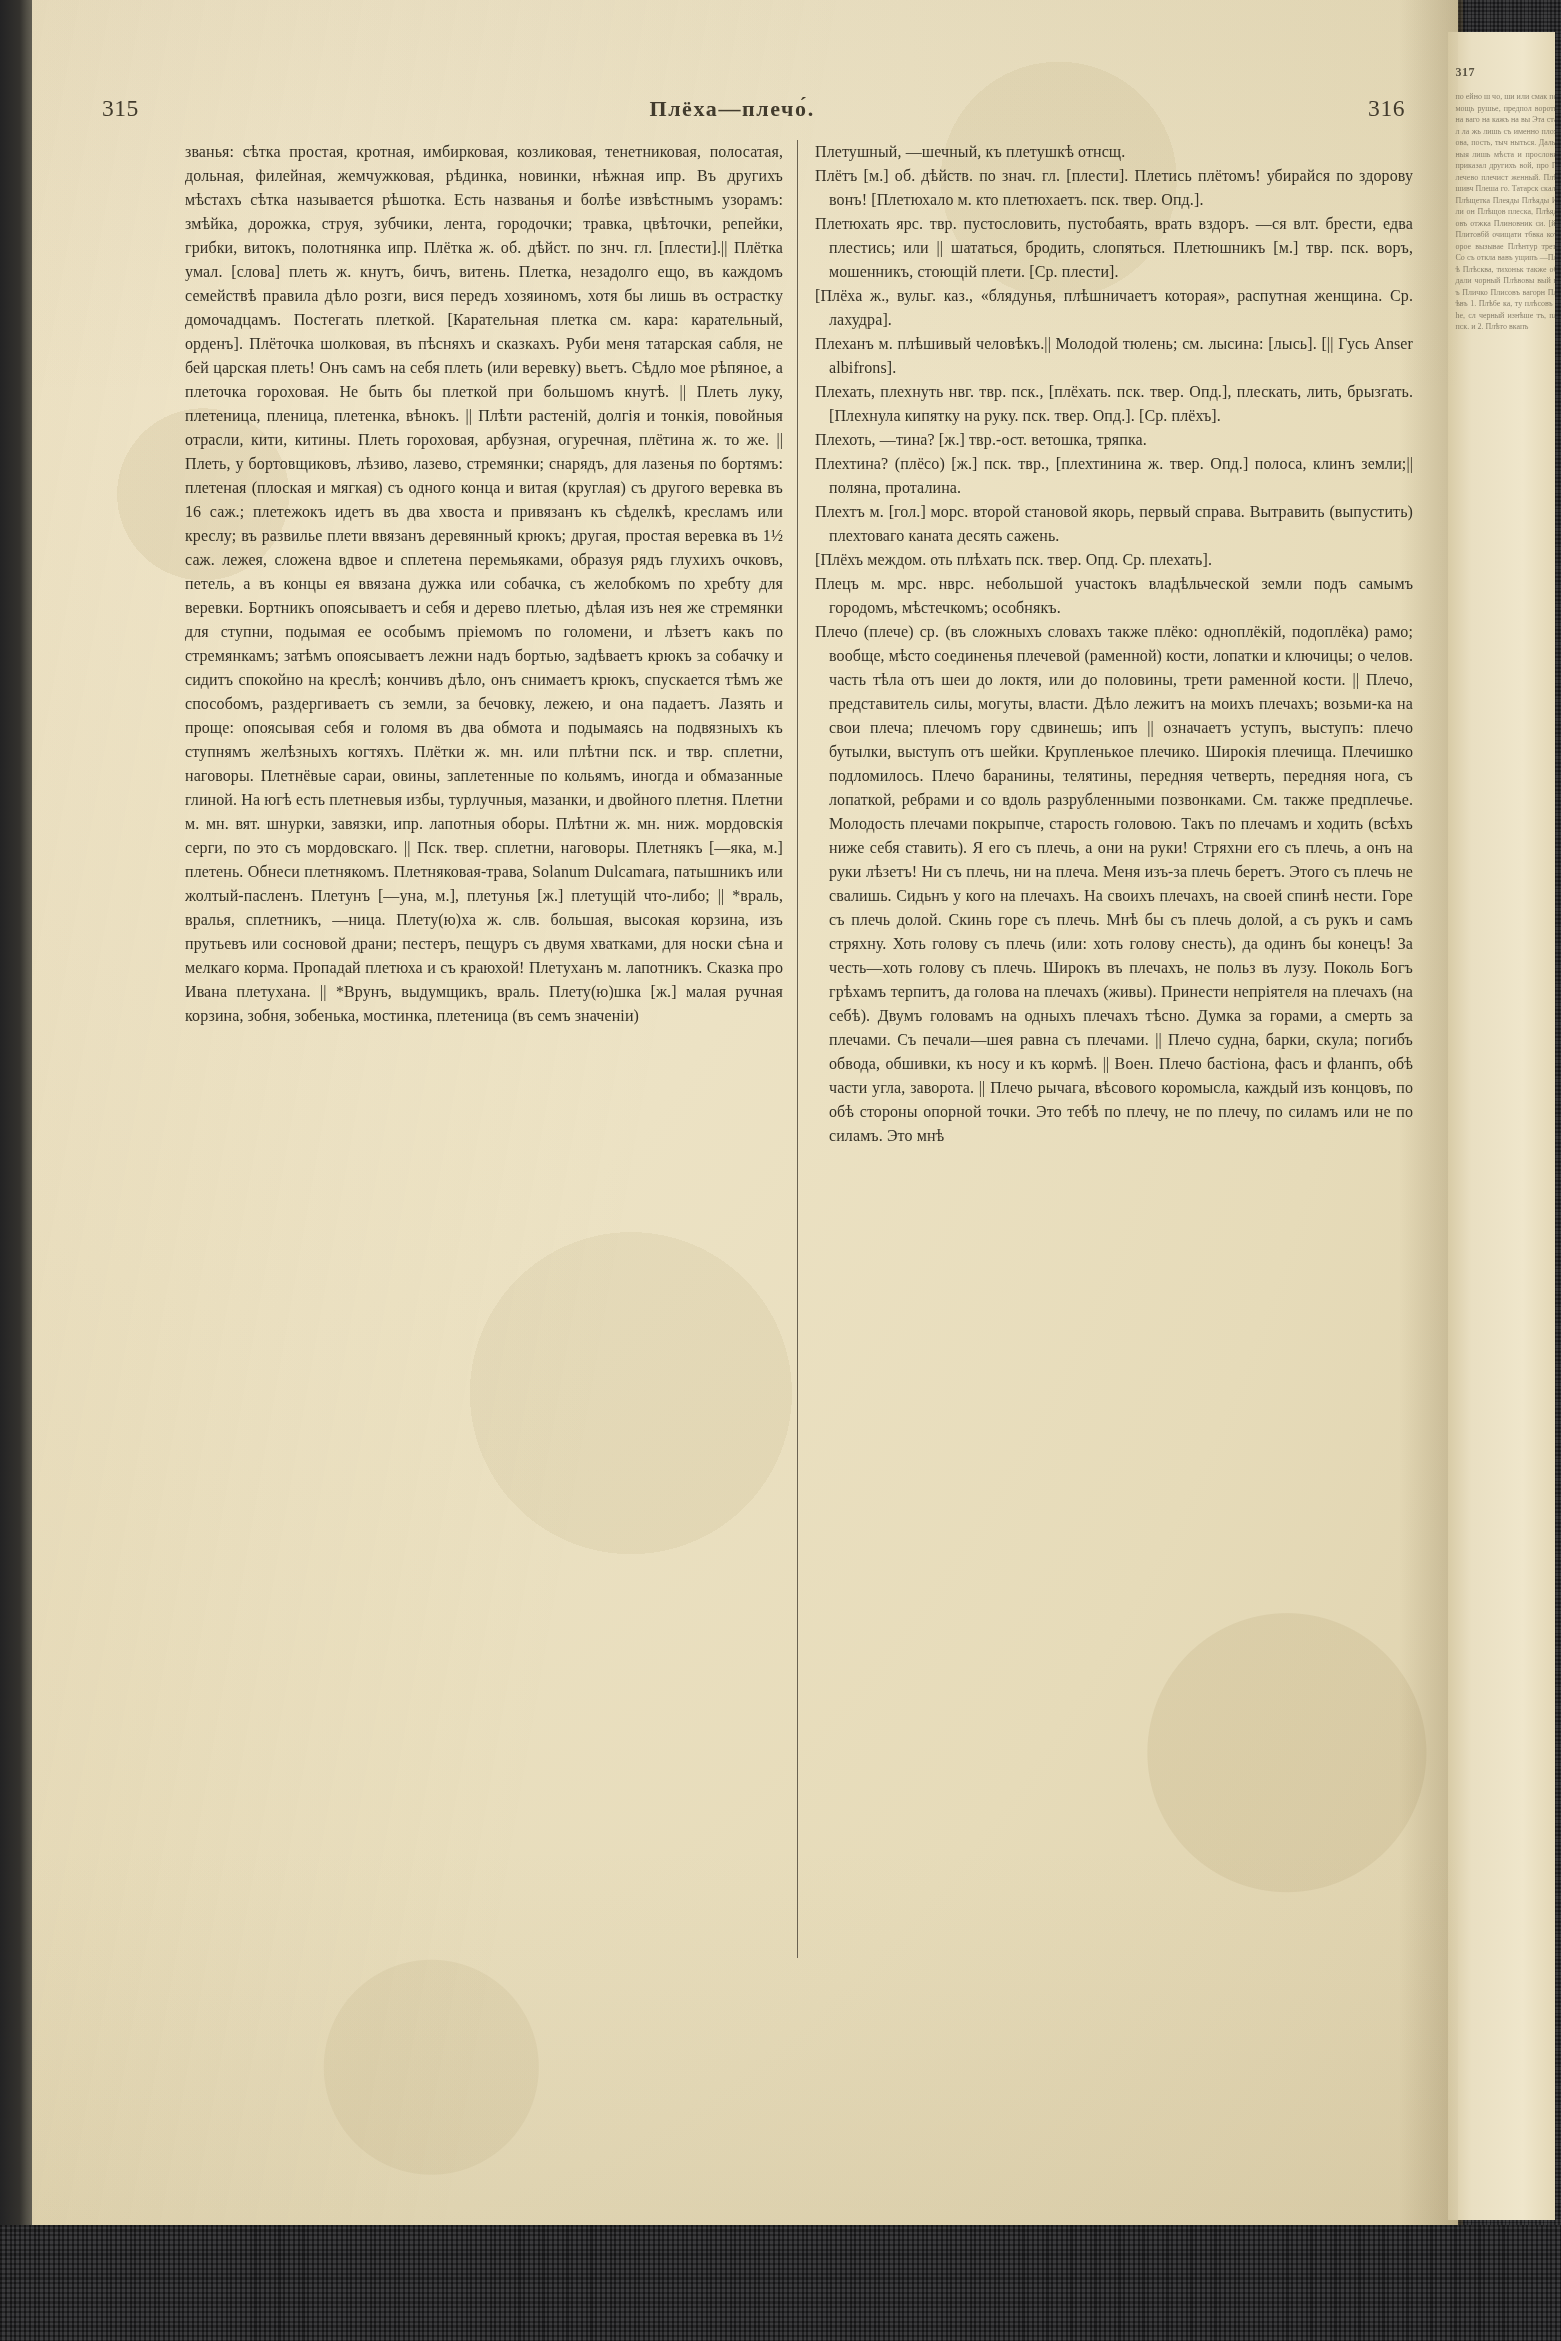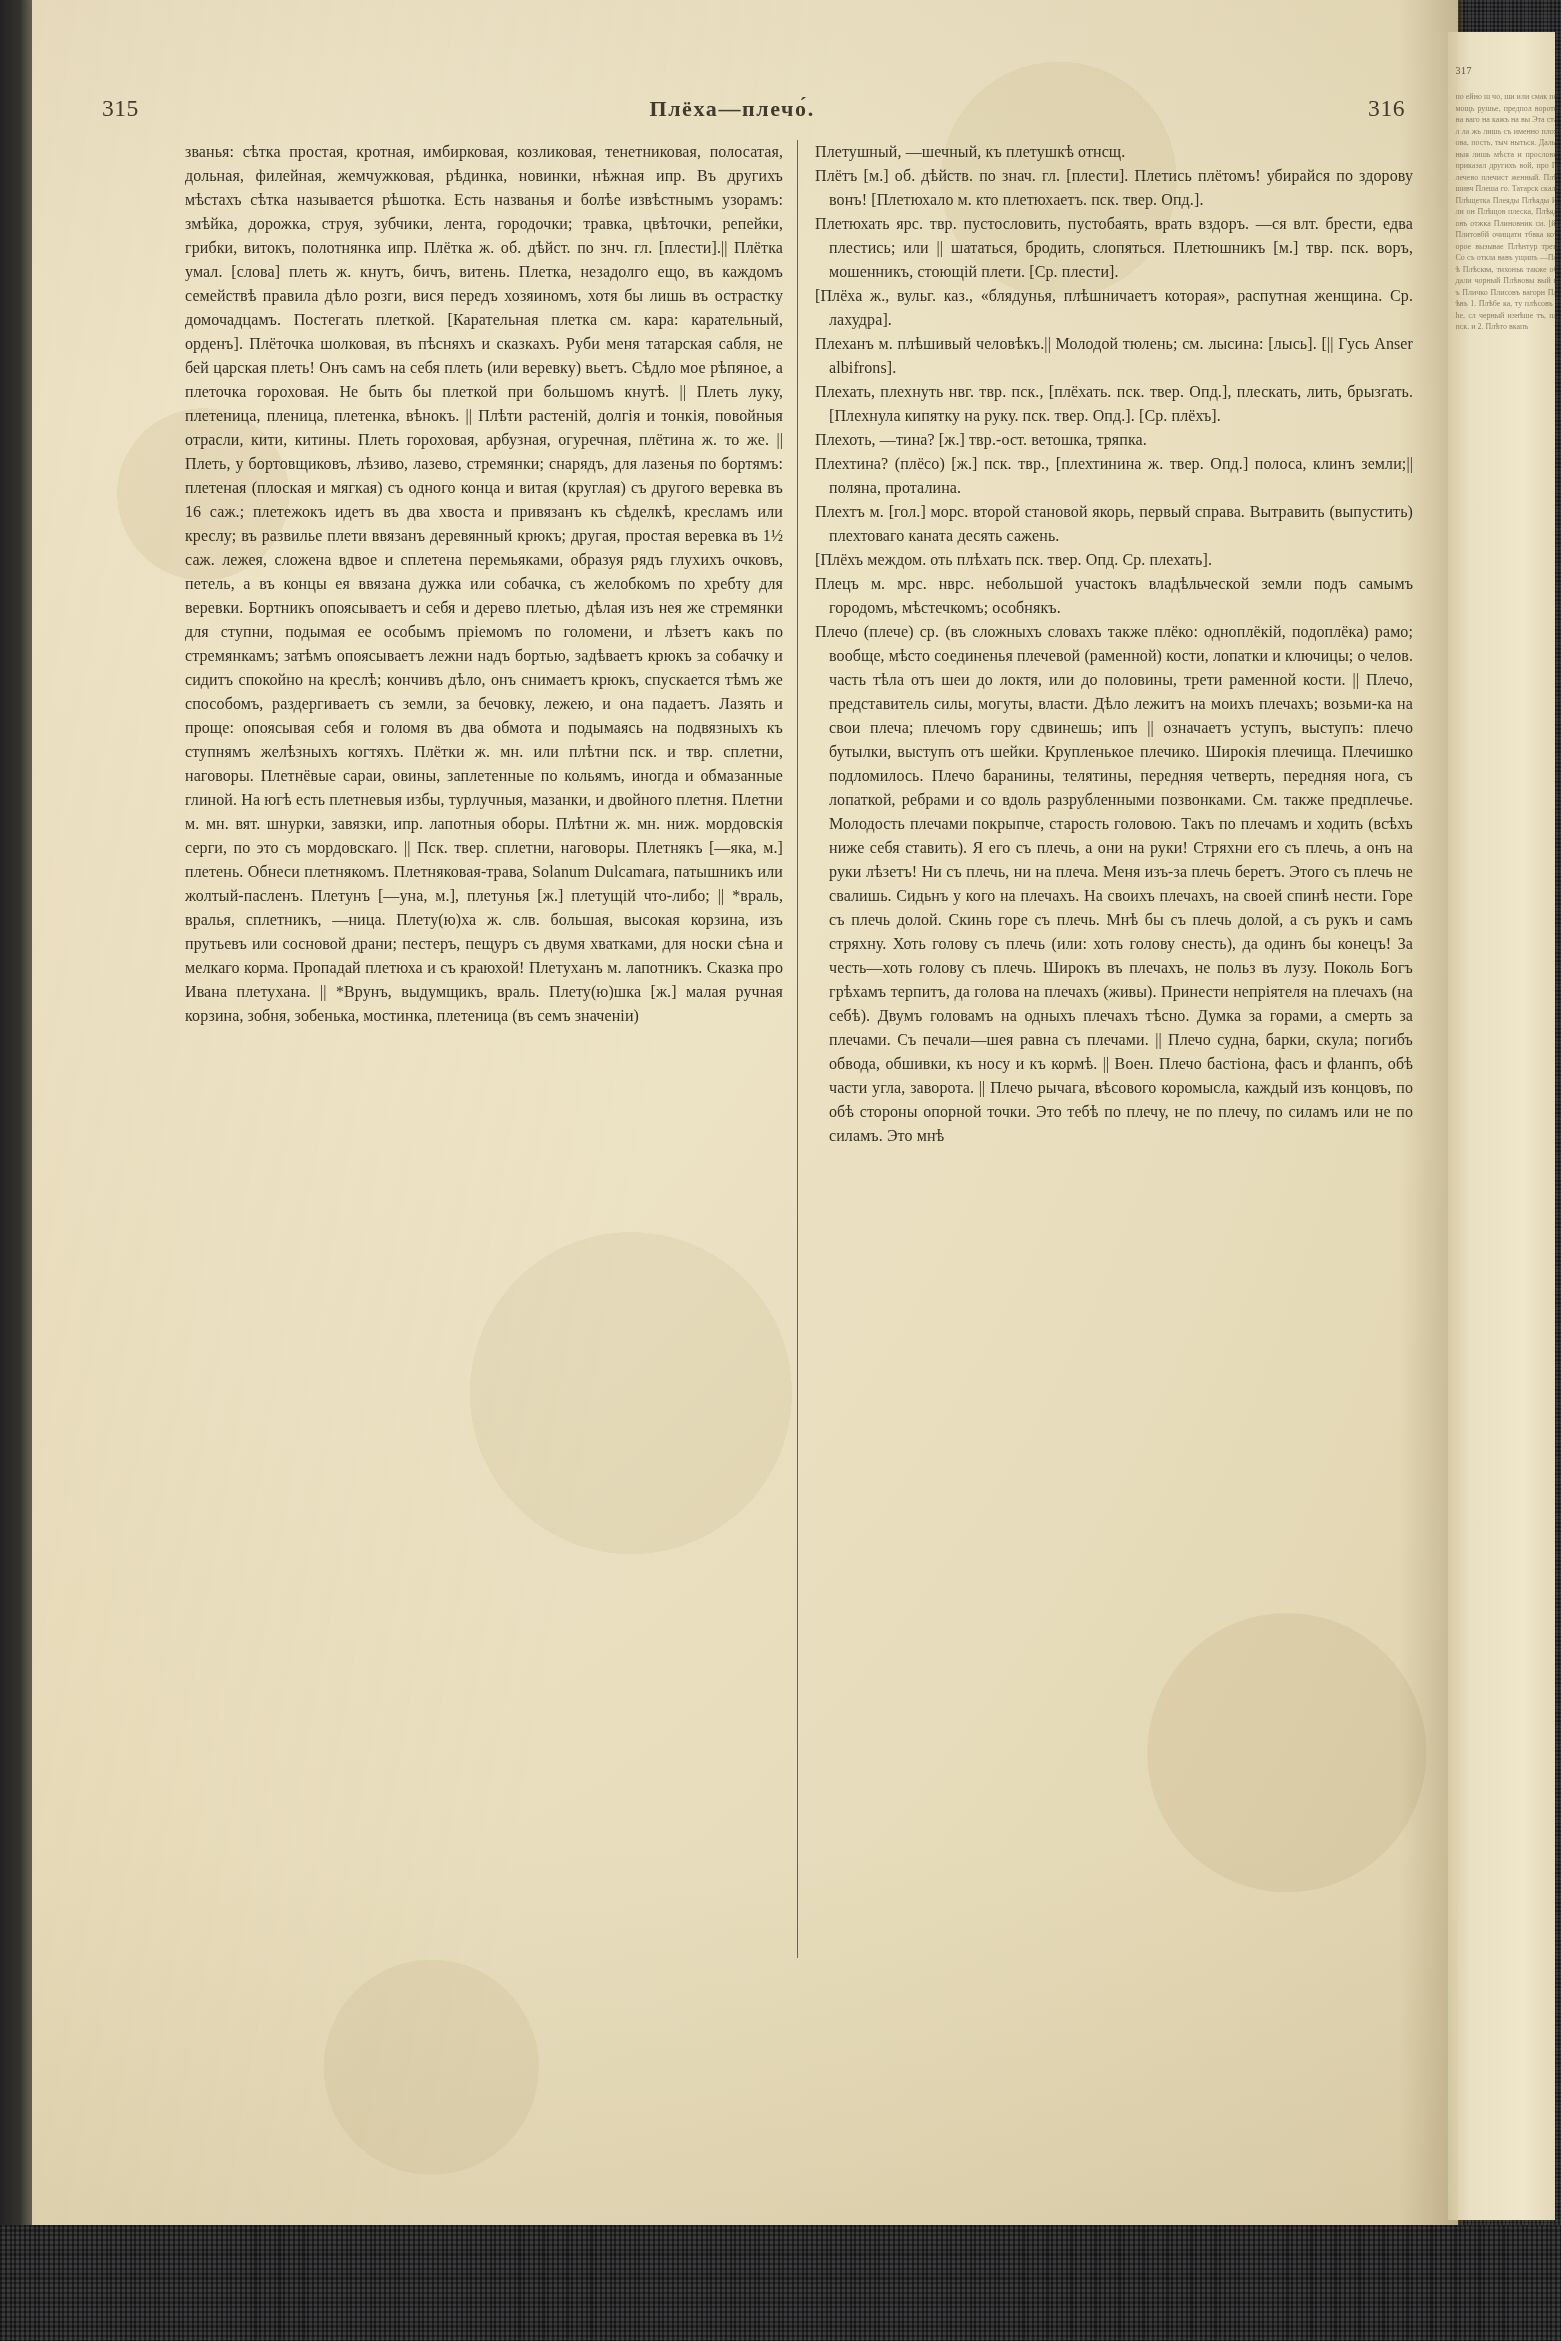--- a/index.html
+++ b/index.html
@@ -57,21 +57,21 @@
   }
   #next-leaf .sliver-col{
     position:absolute; left:7.5px; top:59px; width:102px;
     font-size:8px; line-height:11.5px; color:#5c5545;
     font-family:"Liberation Serif", serif;
     word-break:break-all; text-align:justify; opacity:.72;
     filter:blur(0.2px);
   }
   #next-leaf .sliver-num{
     position:absolute; left:7.5px; top:33px;
-    font-size:10px; color:#5a5444; letter-spacing:0.5px;
+    font-size:12px; color:#5a5444; letter-spacing:0.5px;font-weight:bold;
   }
 
   
   #running-head{
     position:absolute; left:70px; top:95px; width:1303px;
     display:flex; align-items:baseline; justify-content:space-between;
     color:#403a2d;
   }
   .folio{ font-size:23.6px; letter-spacing:0.5px; font-family:"Liberation Serif", serif; }
   #head-title{

